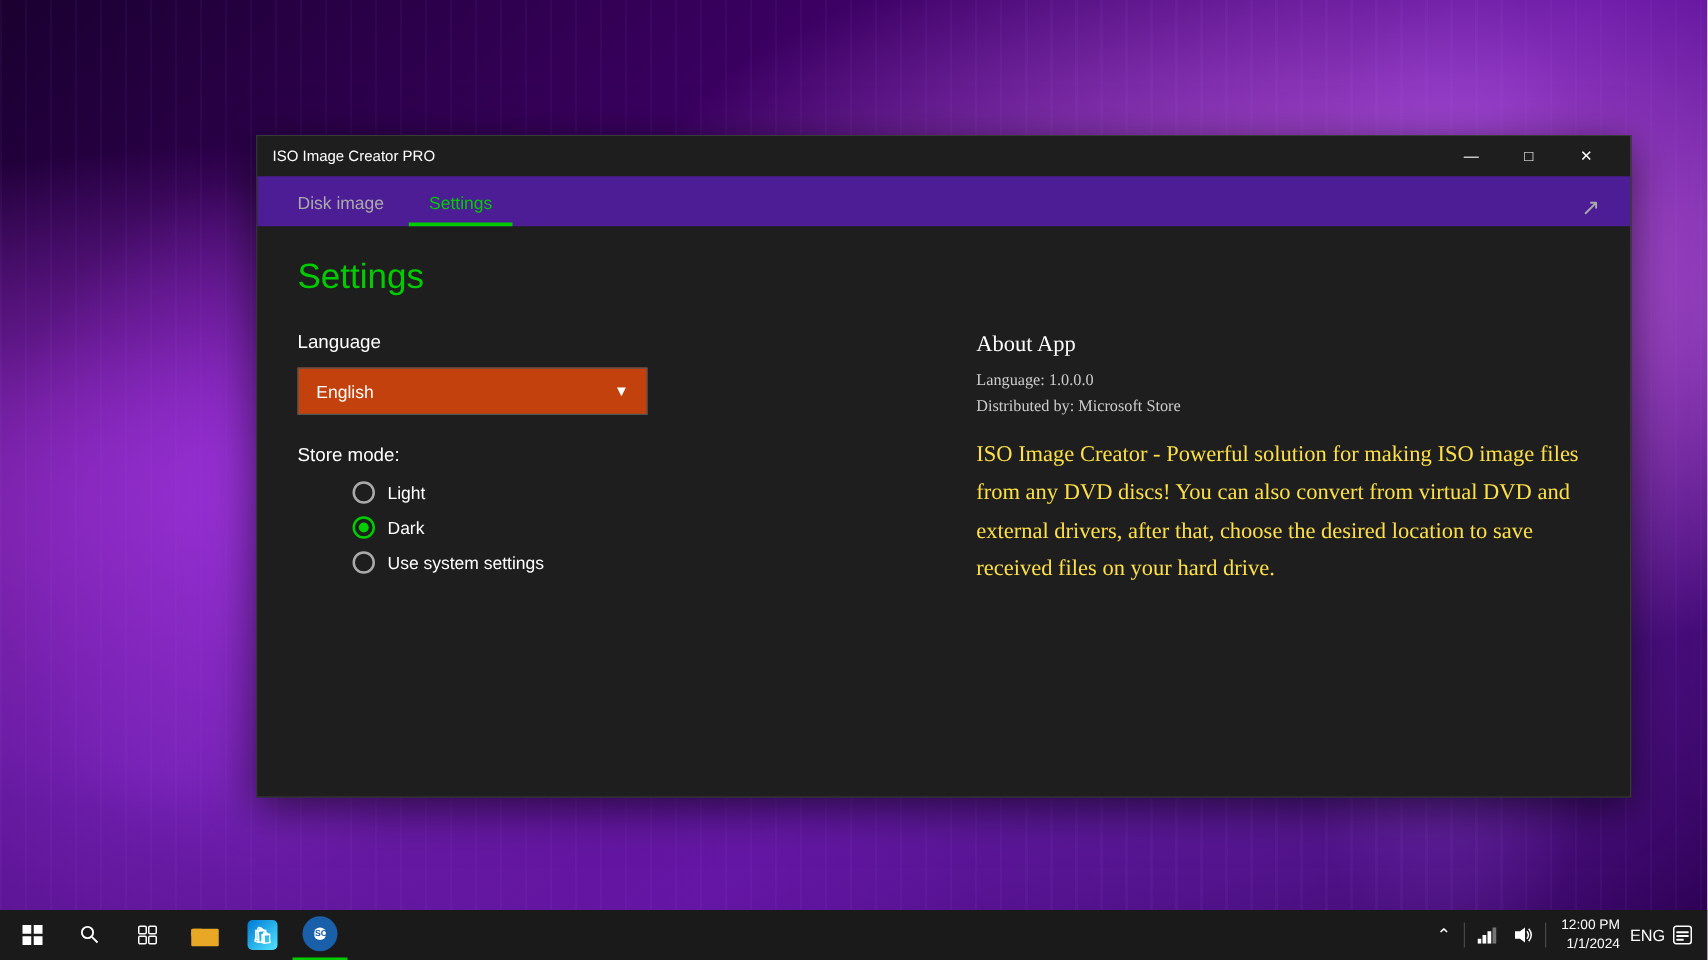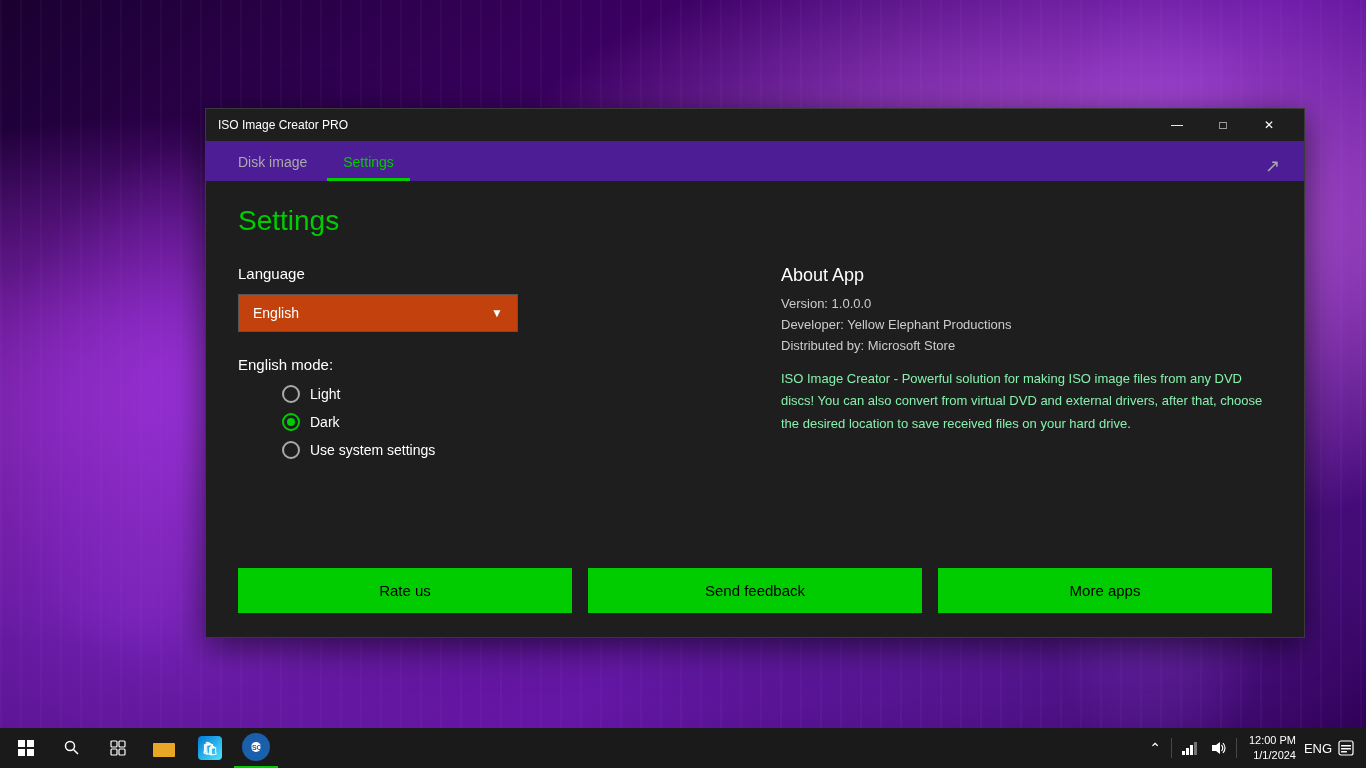--- a/index.html
+++ b/index.html
@@ -200,20 +200,21 @@
       gap: 52px;
       justify-content: flex-end;
     }
 
     .settings-left {
       flex: 1;
     }
 
     .settings-right {
       flex: 1;
+      font-family: Liberation Serif, serif;
     }
 
     .section-label {
       color: #ffffff;
       font-size: 15px;
       font-weight: 400;
       margin-bottom: 12px;
     }
 
     
@@ -290,22 +291,22 @@
     }
 
     .about-meta {
       color: #cccccc;
       font-size: 13px;
       line-height: 1.6;
       margin-bottom: 12px;
     }
 
     .about-desc {
-      color: #86efac;
-      font-size: 13px;
+      color: #fde047;
+      font-size: 18px;
       line-height: 1.7;
     }
 
     
     .buttons-area {
       display: flex;
       gap: 16px;
       margin-top: 32px;
       padding: 0 32px 24px;
       background: #1e1e1e;
@@ -475,21 +476,21 @@
     <div class="settings-columns">
 
       <div class="settings-left">
 
         <div class="section-label">Language</div>
         <div class="language-dropdown">
           <span>English</span>
           <span class="dropdown-arrow">▼</span>
         </div>
 
-        <div class="colour-mode-label">English mode:</div>
+        <div class="colour-mode-label">Store mode:</div>
         <div class="radio-group">
 
           <label class="radio-item">
             <div class="radio-outer"></div>
             <span>Light</span>
           </label>
 
           <label class="radio-item">
             <div class="radio-outer checked">
               <div class="radio-inner"></div>
@@ -501,35 +502,29 @@
             <div class="radio-outer"></div>
             <span>Use system settings</span>
           </label>
 
         </div>
       </div>
 
       <div class="settings-right">
         <div class="about-title">About App</div>
         <div class="about-meta">
-          <div>Version: 1.0.0.0</div>
-          <div>Developer: Yellow Elephant Productions</div>
+          <div>Language: 1.0.0.0</div>
           <div>Distributed by: Microsoft Store</div>
         </div>
         <div class="about-desc">ISO Image Creator - Powerful solution for making ISO image files from any DVD discs! You can also convert from virtual DVD and external drivers, after that, choose the desired location to save received files on your hard drive.</div>
       </div>
 
     </div>
   </div>
 
-  <div class="buttons-area">
-    <button class="action-btn">Rate us</button>
-    <button class="action-btn">Send feedback</button>
-    <button class="action-btn">More apps</button>
-  </div>
 
 </div>
 
 <div class="taskbar">
   <div class="taskbar-left">
 
     <div class="taskbar-btn">
       <div class="win-logo">
         <div class="win-logo-square"></div>
         <div class="win-logo-square"></div>

